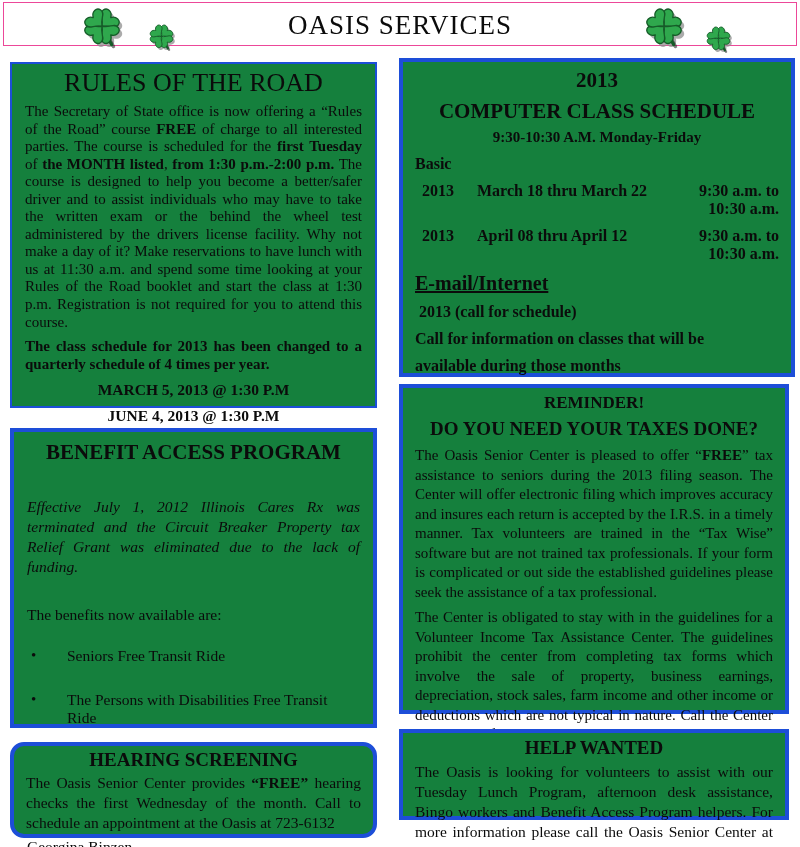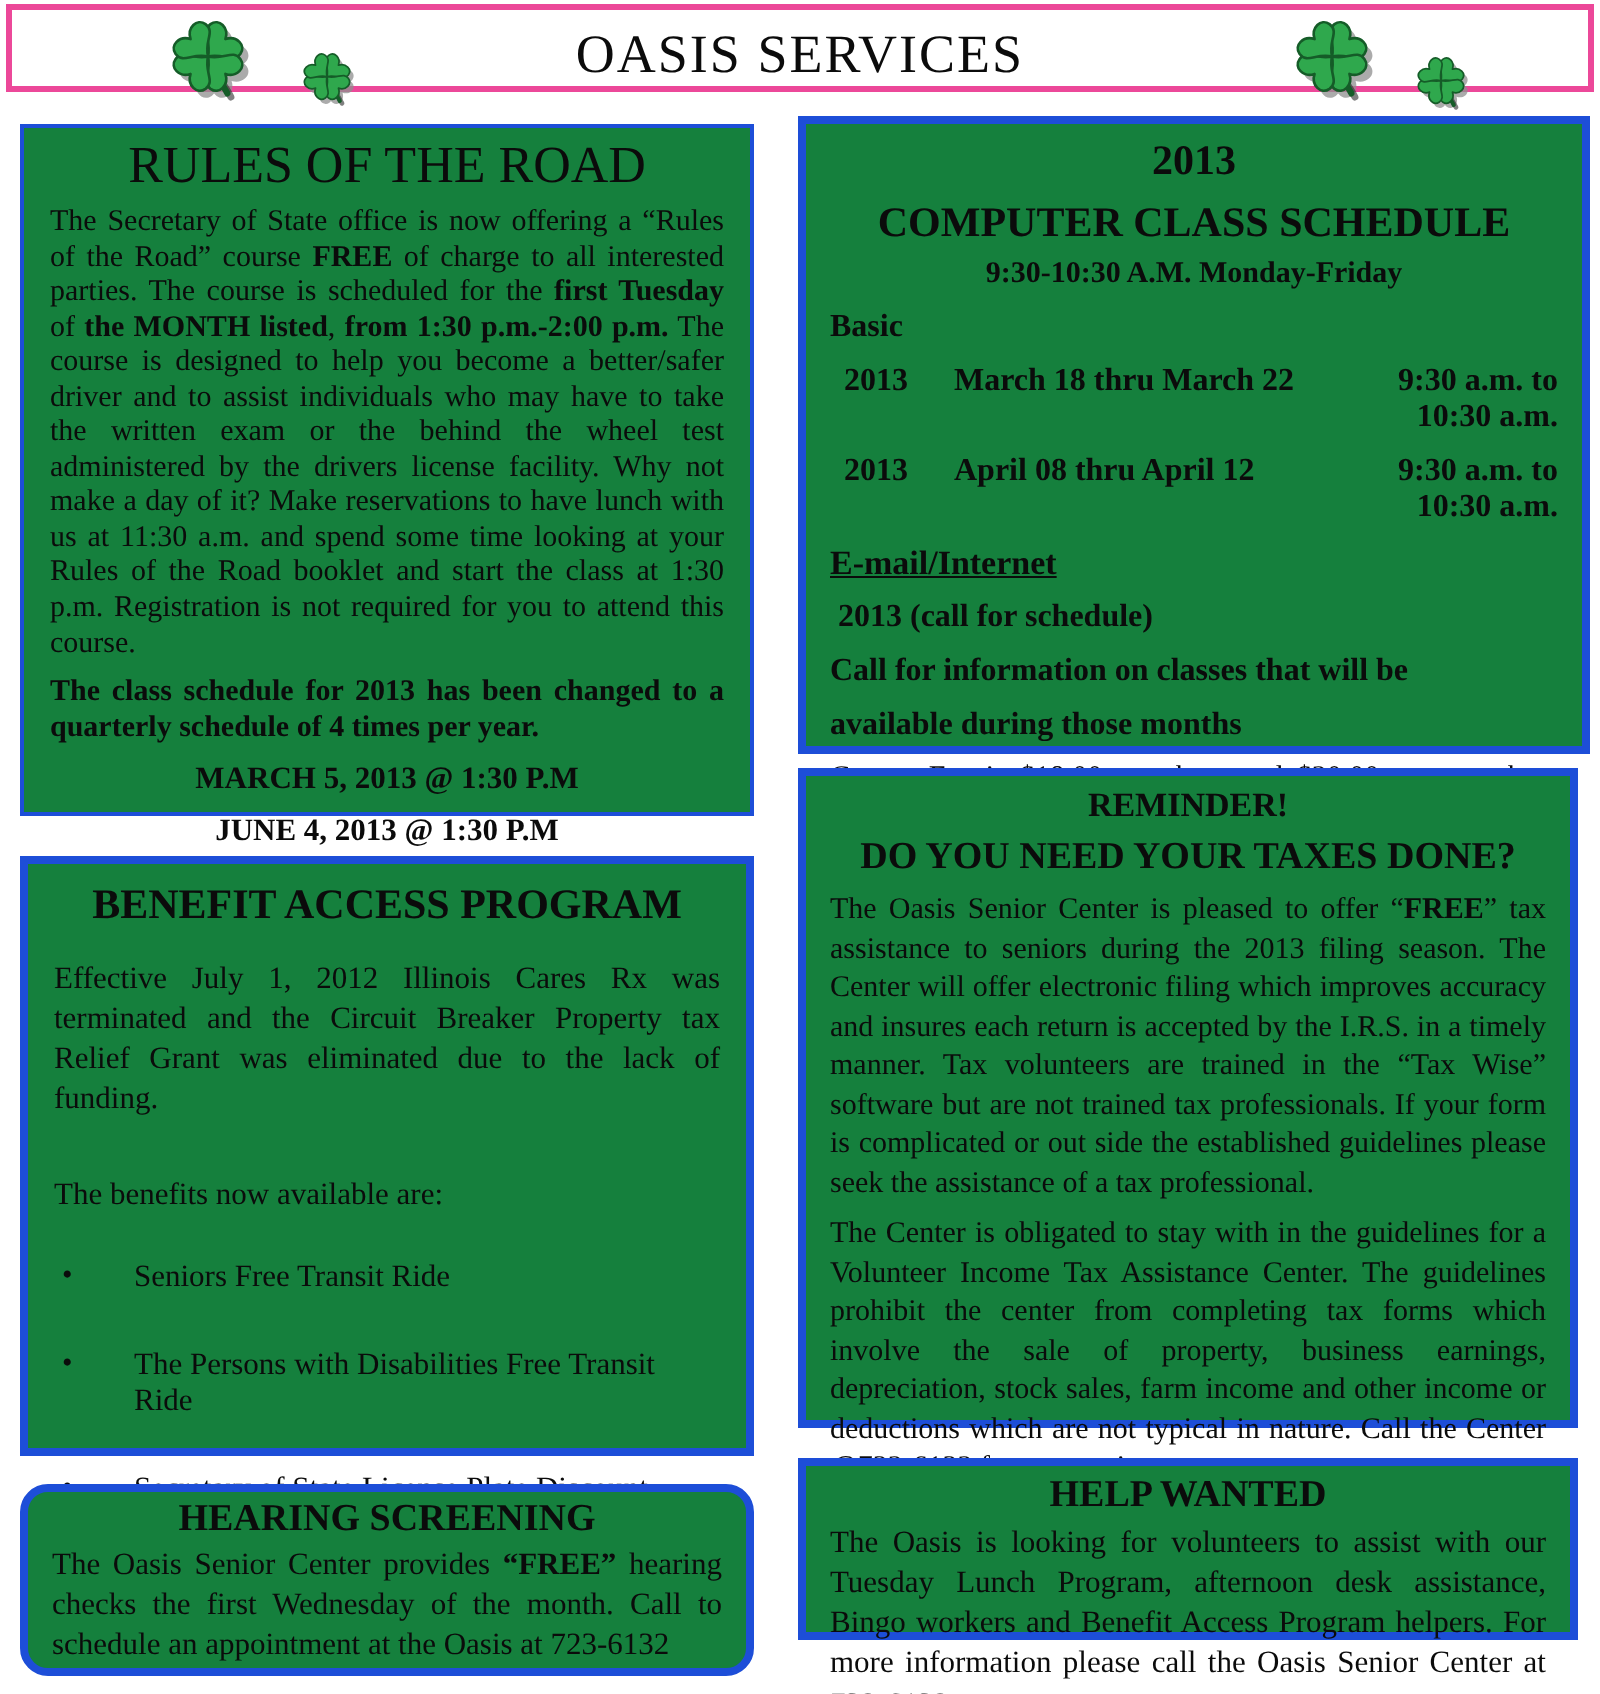--- a/index.html
+++ b/index.html
@@ -11,21 +11,21 @@
   .page {
     position: relative;
     width: 800px;
     height: 847px;
     background: #fff;
     overflow: hidden;
   }
   
   .header-box {
     position:absolute; left:3px; top:2px; width:794px; height:44px;
-    border:3px solid #ec4899; background:#fff;
+    border:1px solid #ec4899; background:#fff;
   }
   .header-title {
     position:absolute; left:0; right:0; top:7px;
     text-align:center; font-size:27px; letter-spacing:1px;
   }
   .clover { position:absolute; }
   .clover-lg-left  { left:76px;  top:3px;  width:44px; height:44px; }
   .clover-sm-left  { left:143px; top:20px; width:29px; height:29px; }
   .clover-lg-right { left:638px; top:3px;  width:44px; height:44px; }
   .clover-sm-right { left:700px; top:22px; width:29px; height:29px; }
@@ -39,37 +39,37 @@
   .box-help    { left:399px; top:729px; width:390px; height:91px; padding:4px 12px; }
   
   .title-xl { text-align:center; font-size:26px; font-weight:normal; }
   .title-lg { text-align:center; font-size:21px; font-weight:bold; }
   .title-md { text-align:center; font-size:19px; font-weight:bold; }
   .just { text-align:justify; }
   .box-rules .body { font-size:15px; line-height:1.17; margin-top:5px; }
   .box-rules .p2   { font-weight:bold; margin-top:7px; }
   .box-rules .date { text-align:center; font-weight:bold; font-size:15.5px; margin-top:8px; }
   .box-benefit .body { font-size:15.5px; line-height:1.3; }
-  .box-benefit .p1 { margin-top:15px; }
+  .box-benefit .p1 { margin-top:32px;font-style:italic; }
   .box-benefit .p2 { margin-top:27px; }
   .box-benefit ul  { margin-top:22px; list-style:none; }
   .box-benefit li  { padding-left:40px; position:relative; margin-bottom:26px; font-size:15.5px; }
   .box-benefit li::before { content:"\2022"; position:absolute; left:4px; font-size:15px; }
   .box-benefit .p3 { margin-top:0px; }
   .box-hearing .body { font-size:15.5px; line-height:1.3; margin-top:2px; }
   .box-computer { font-size:16px; }
   .bc-year  { text-align:center; font-size:21px; font-weight:bold; margin-top:2px; }
   .bc-title { text-align:center; font-size:21px; font-weight:bold; margin-top:6px; }
   .bc-sub   { text-align:center; font-size:15px; font-weight:bold; margin-top:5px; }
   .bc-basic { font-weight:bold; margin-top:9px; font-size:16px; }
   .bc-row   { display:flex; font-weight:bold; margin-top:9px; font-size:16px; }
   .bc-row .yr { width:62px; padding-left:7px; }
   .bc-row .dt { width:218px; }
   .bc-row .tm { flex:1; text-align:right; }
-  .bc-email { font-weight:bold; text-decoration:underline; margin-top:9px; font-size:17px; }
+  .bc-email { font-weight:bold; text-decoration:underline; margin-top:9px; font-size:20px; }
   .bc-call  { font-weight:bold; margin-top:8px; padding-left:4px; font-size:16px; }
   .bc-info  { font-weight:bold; margin-top:9px; font-size:16px; }
   .bc-fee   { font-size:15px; line-height:1.25; margin-top:8px; text-align:justify; }
   .box-taxes .t1 { text-align:center; font-weight:bold; font-size:17px; }
   .box-taxes .t2 { text-align:center; font-weight:bold; font-size:19px; margin-top:5px; }
   .box-taxes .body { font-size:15px; line-height:1.3; margin-top:6px; }
   .box-help .body { font-size:15.5px; line-height:1.3; margin-top:3px; text-align:justify; }
   svg { display:block; }
 </style>
 </head>

